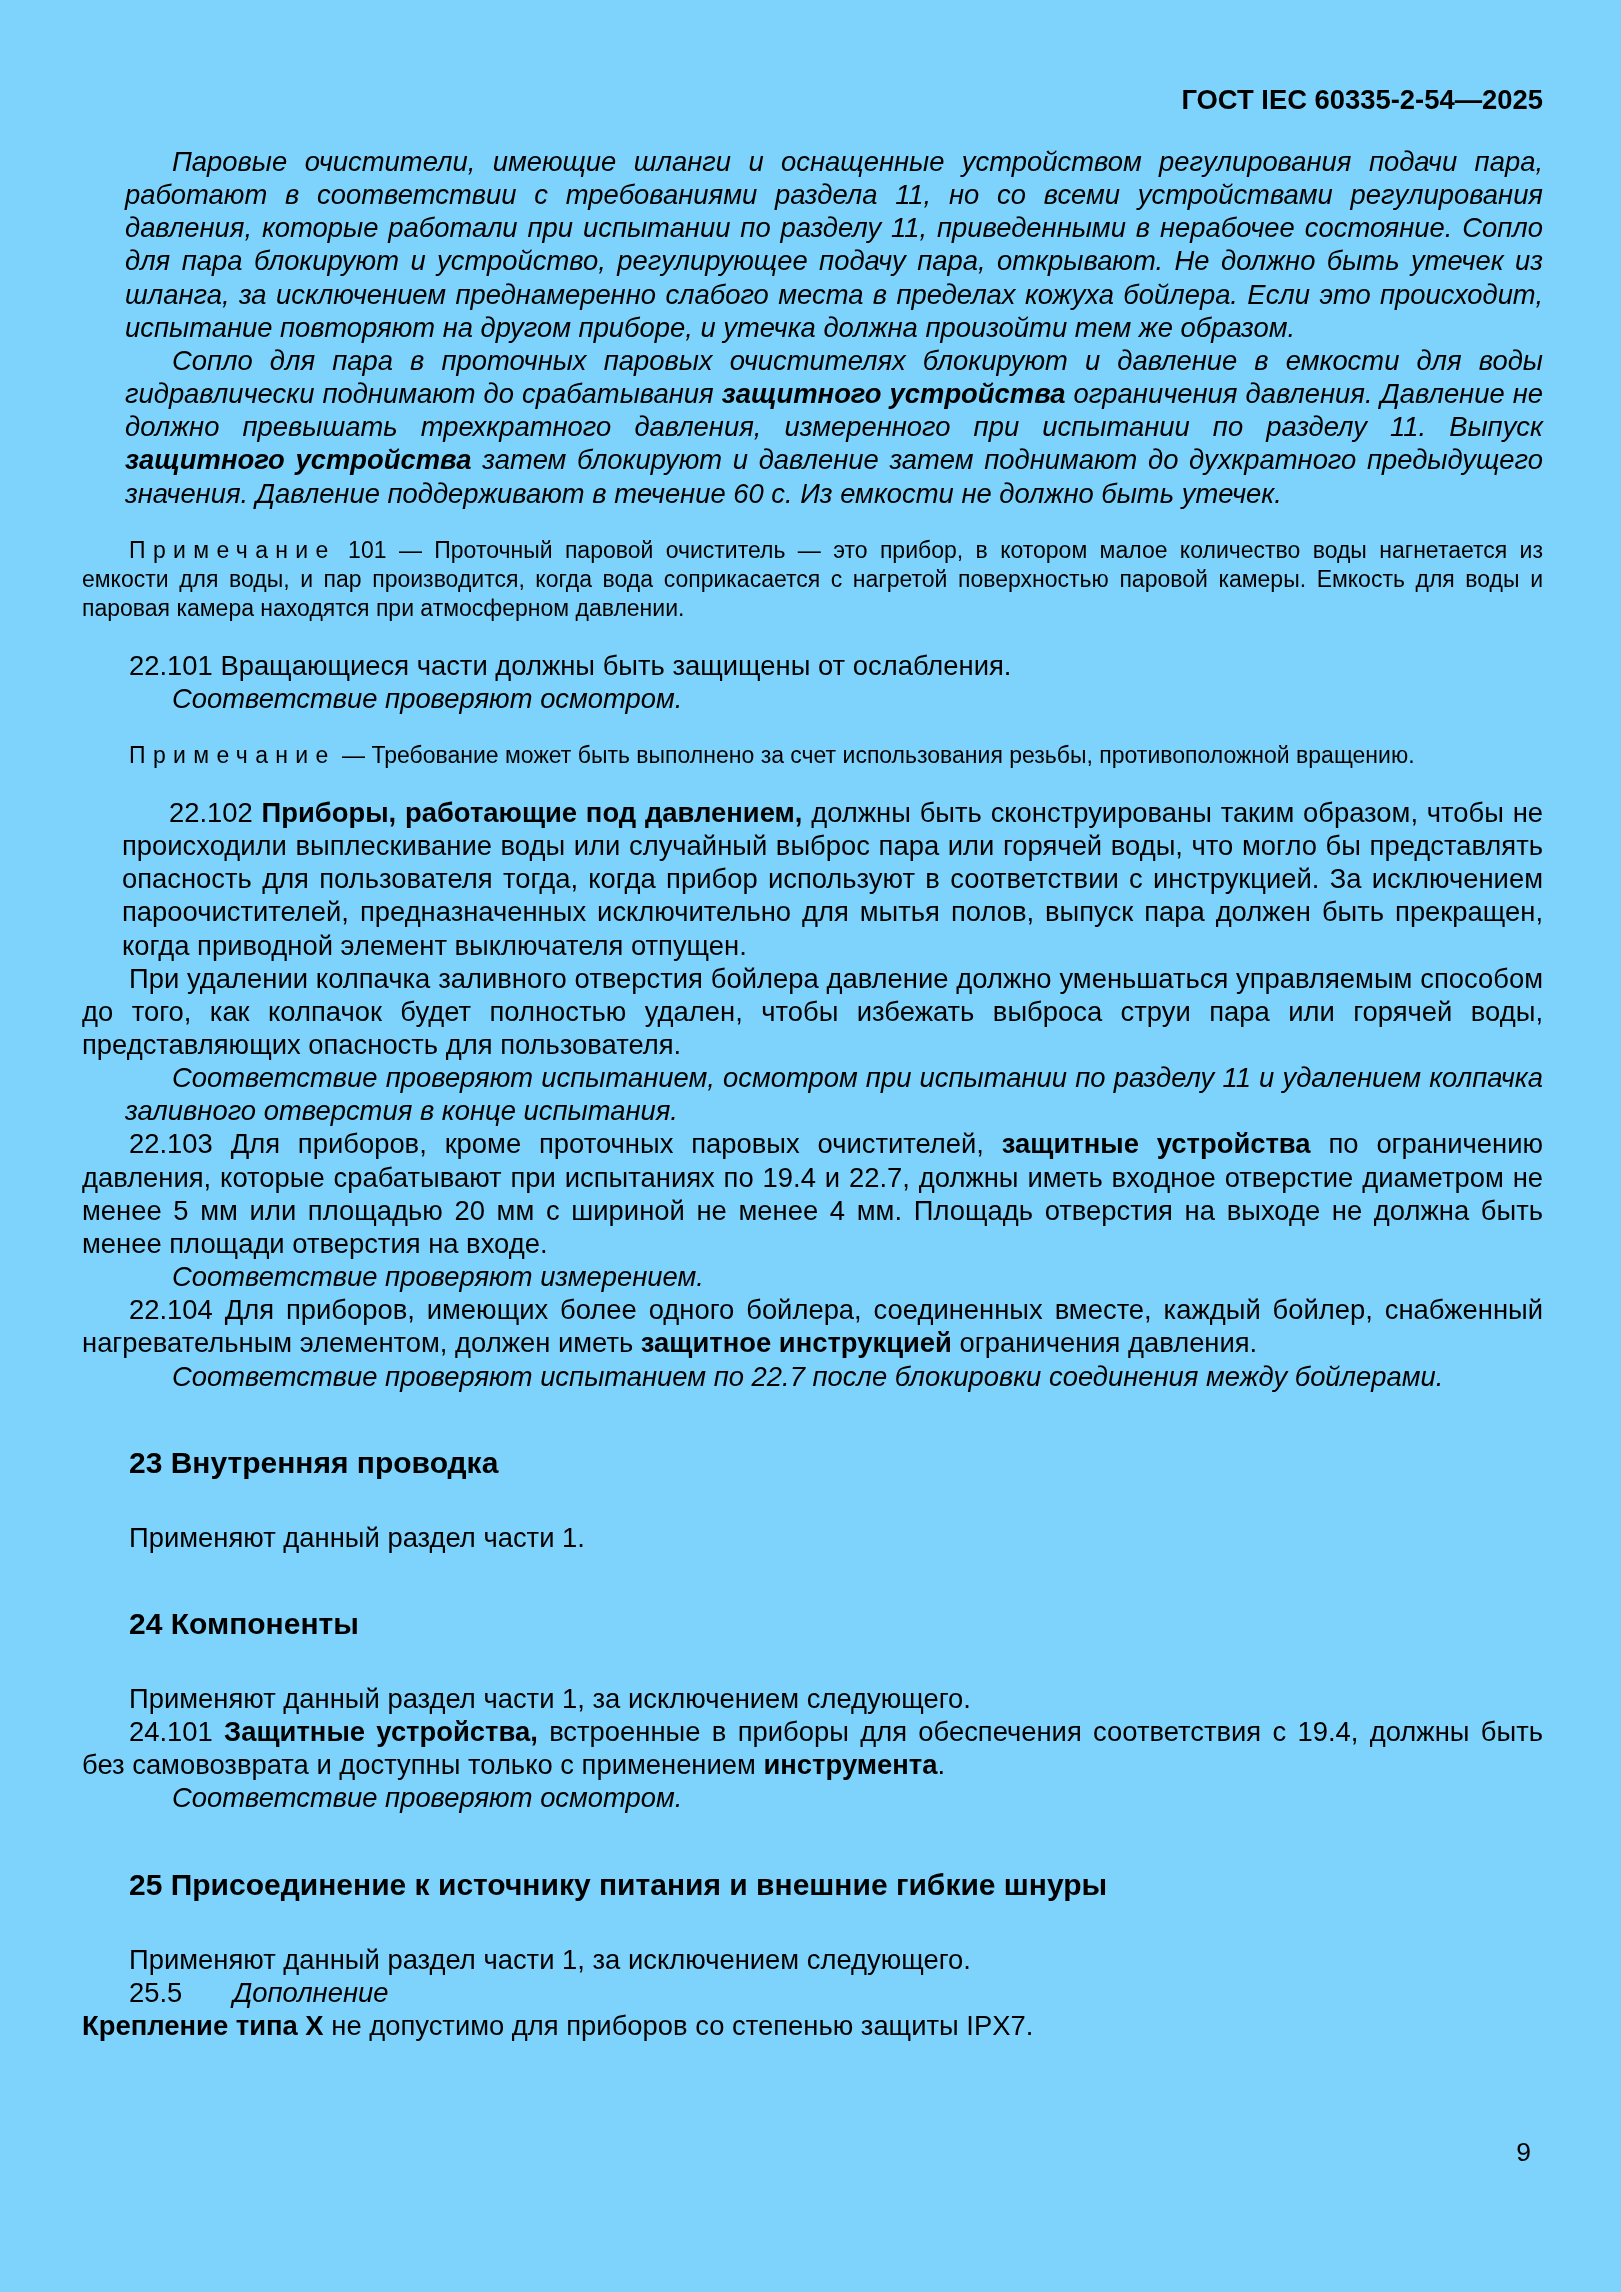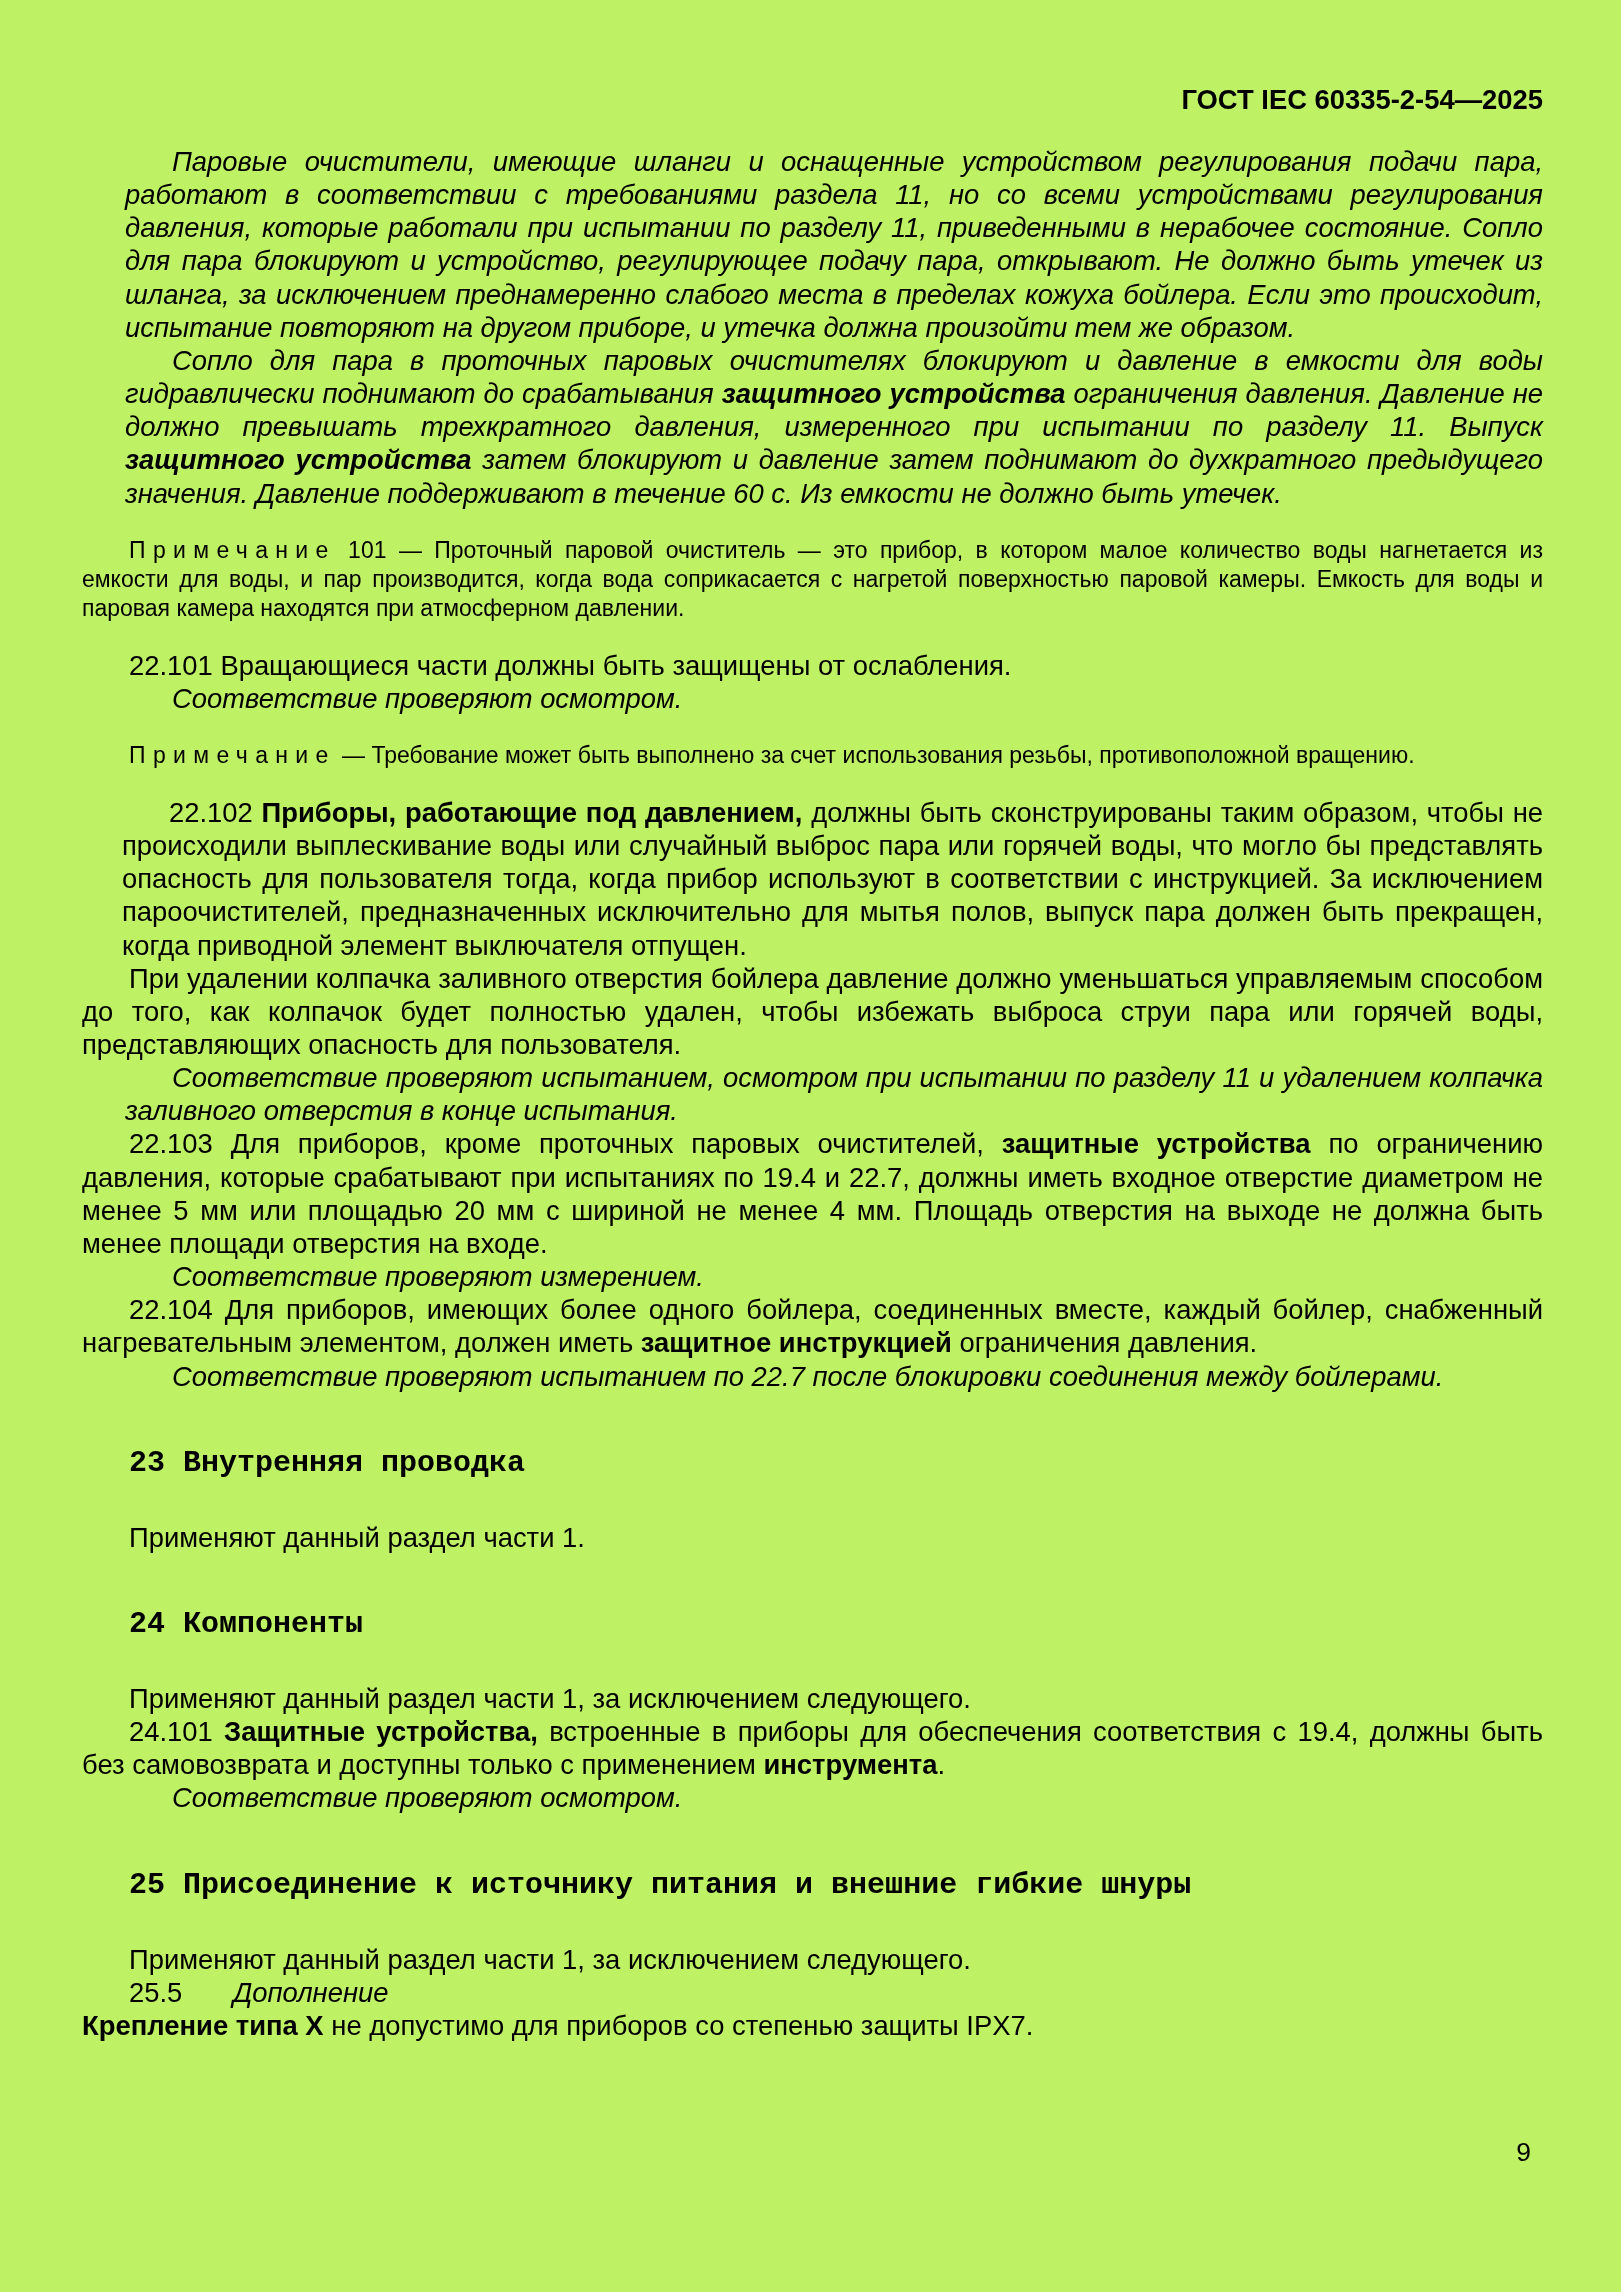--- a/index.html
+++ b/index.html
@@ -1,24 +1,24 @@
 <!DOCTYPE html>
 <html><head>
 <meta charset="utf-8">
 <style>
   html, body { margin: 0; padding: 0; background: #ffffff; }
   .page {
-    width: 1621px; height: 2293px; position: relative; background: #bef264; color: #000;
+    width: 1621px; height: 2293px; position: relative; background: #7dd3fc; color: #000;
     font-family: "Liberation Sans", sans-serif; padding: 84px 78px 0 82px;
     box-sizing: border-box; overflow: hidden;
   }
   .doc-header { text-align: right; font-weight: bold; font-size: 27.4px; margin-bottom: 29px; }
   .p   { font-size: 27.4px; line-height: 1.21; text-align: justify; text-indent: 47px; margin: 0; }
   .note{ font-size: 23px; line-height: 1.26; text-align: justify; text-indent: 47px; margin: 26px 0; }
-  .h   { font-size: 30px; font-weight: bold; margin: 53px 0 41px; text-indent: 47px; font-family: Liberation Mono, monospace; }
+  .h   { font-size: 30px; font-weight: bold; margin: 53px 0 41px; text-indent: 47px; }
   .i  { font-style: italic; margin-left: 43px; }
   .b  { font-weight: bold; }
   .sp { letter-spacing: 0.32em; }
   .mt { margin-top: 15.7px; margin-left: 40px; }
   .ni { text-indent: 0; }
   .page-number { position: absolute; right: 90px; bottom: 125px; font-size: 26.5px; }
 </style>
 </head>
 <body>
 

